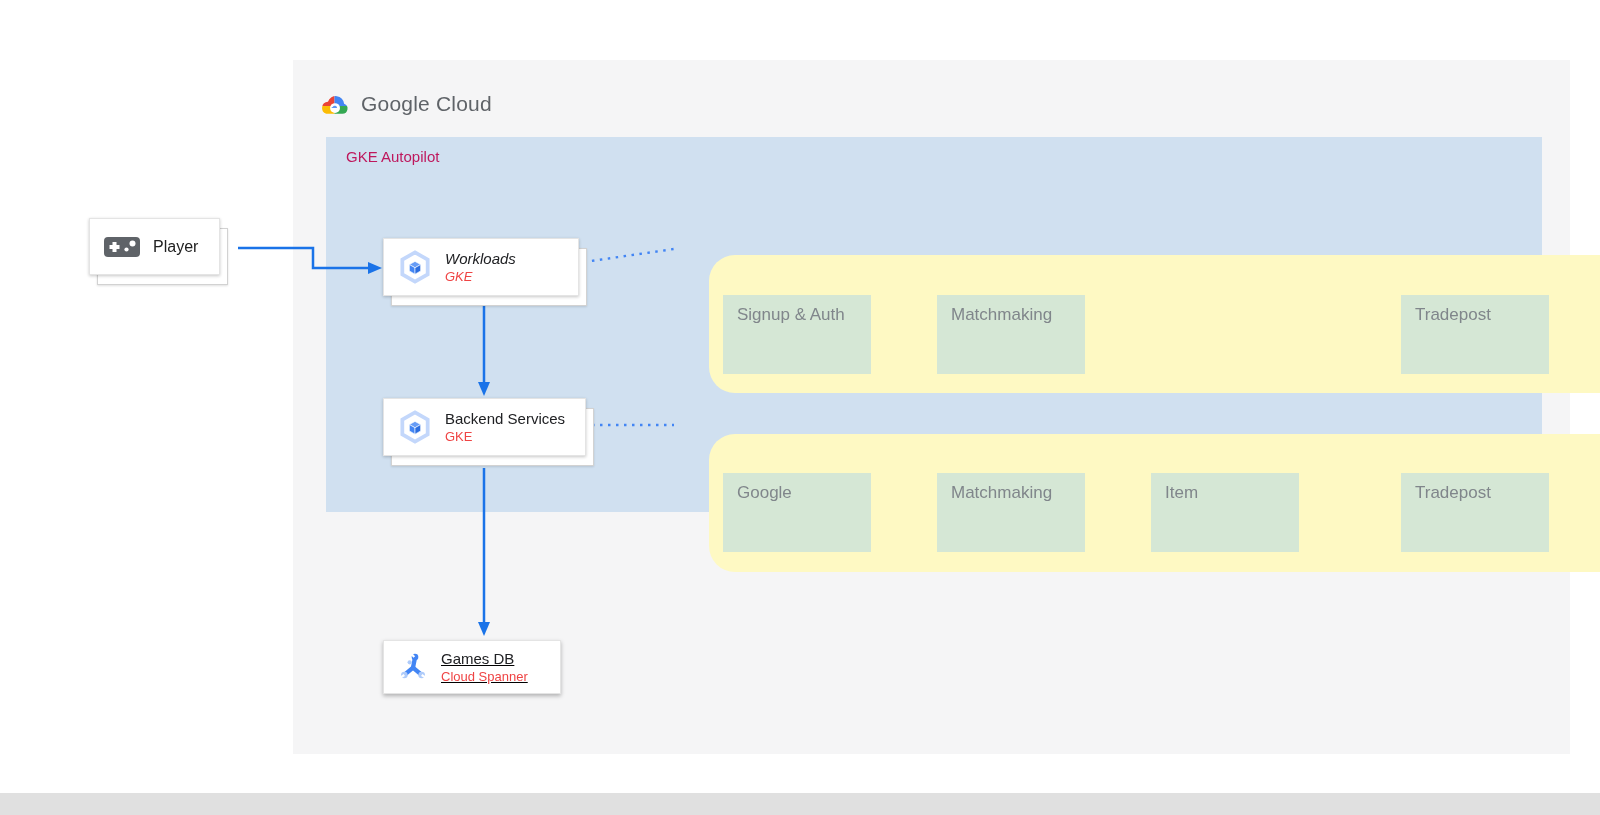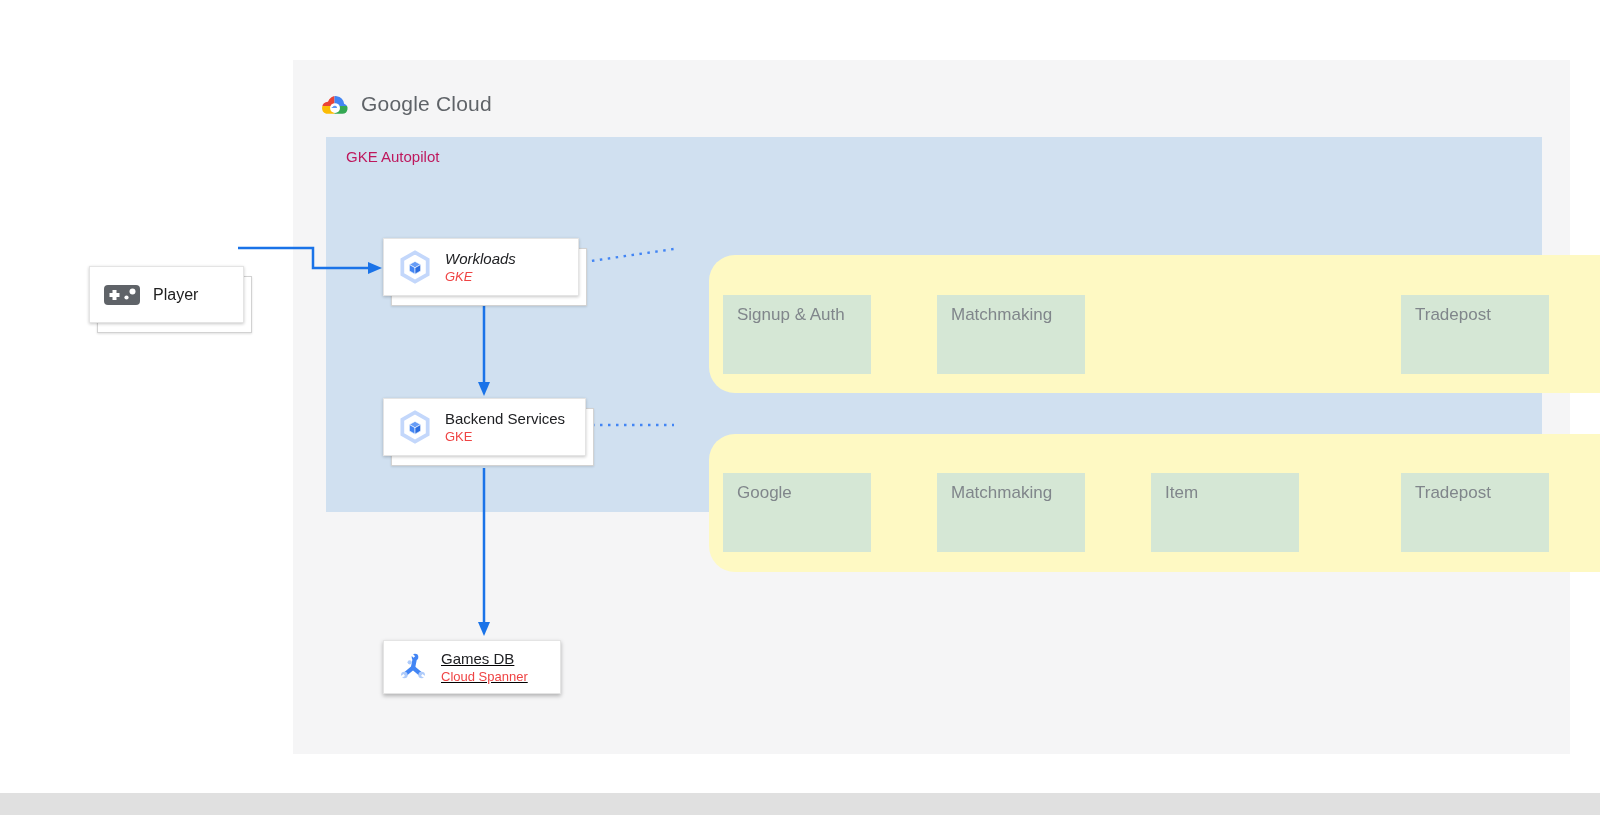--- a/index.html
+++ b/index.html
@@ -37,21 +37,21 @@
   
   .wires { position:absolute; left:0; top:0; width:1600px; height:815px; z-index:2; pointer-events:none; }
 
   
   .card { position:absolute; z-index:3; }
   .card-back { position:absolute; left:8px; top:10px; width:100%; height:100%;
                background:#fff; border:1px solid #d2d2d2; box-shadow:0 1px 2px rgba(0,0,0,.12); }
   .card-face { position:absolute; left:0; top:0; width:100%; height:100%;
                background:#fff; border:1px solid #e4e4e4; box-shadow:0 1px 3px rgba(0,0,0,.22);
                display:flex; align-items:center; padding-left:13px; gap:12px; }
-  .player-card  { left:89px;  top:218px; width:155px; height:57px;margin-top:48px; }
+  .player-card  { left:89px;  top:218px; width:131px; height:57px; }
   .workloads-card { left:383px; top:238px; width:196px; height:58px;font-style:italic; }
   .backend-card { left:383px; top:398px; width:203px; height:58px; }
   .gamesdb-card { left:383px; top:640px; width:178px; height:54px; }
   .gamesdb-card .card-face { box-shadow:0 2px 4px rgba(0,0,0,.28);text-decoration:underline; }
   .node-title { font-size:15px; color:#202124; line-height:19px; }
   .node-sub { font-size:13px; color:#ef4444; line-height:17px; }
   .player-label { font-size:16px; color:#212121; }
 </style>
 </head>
 <body>

